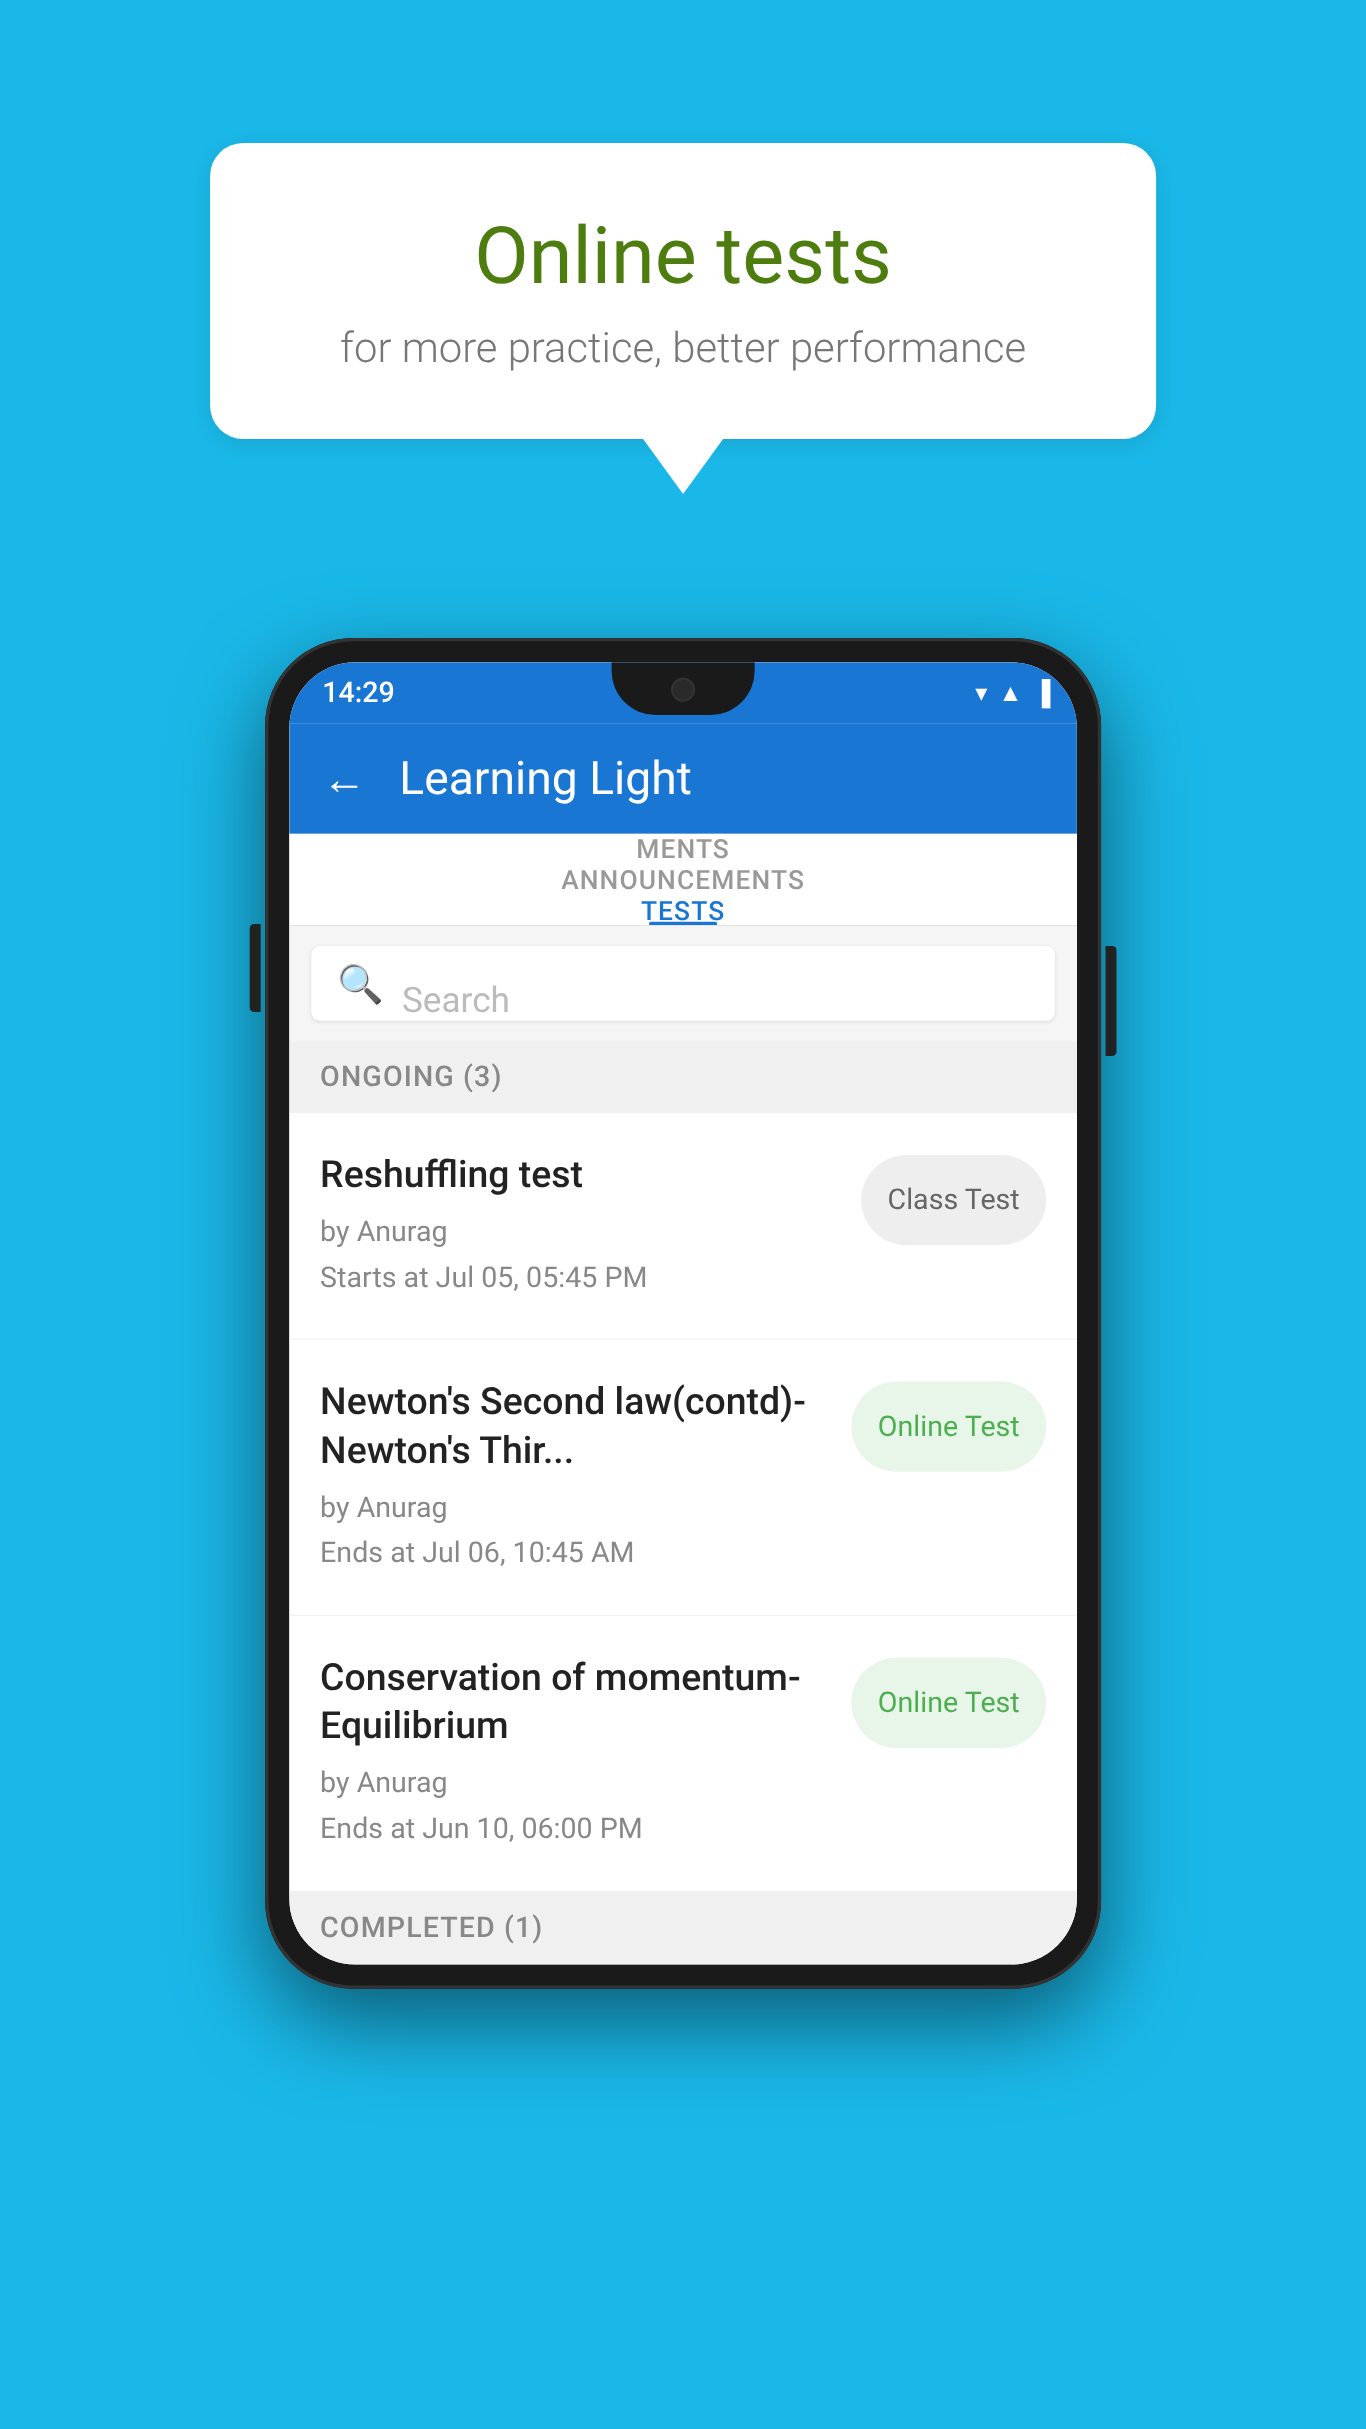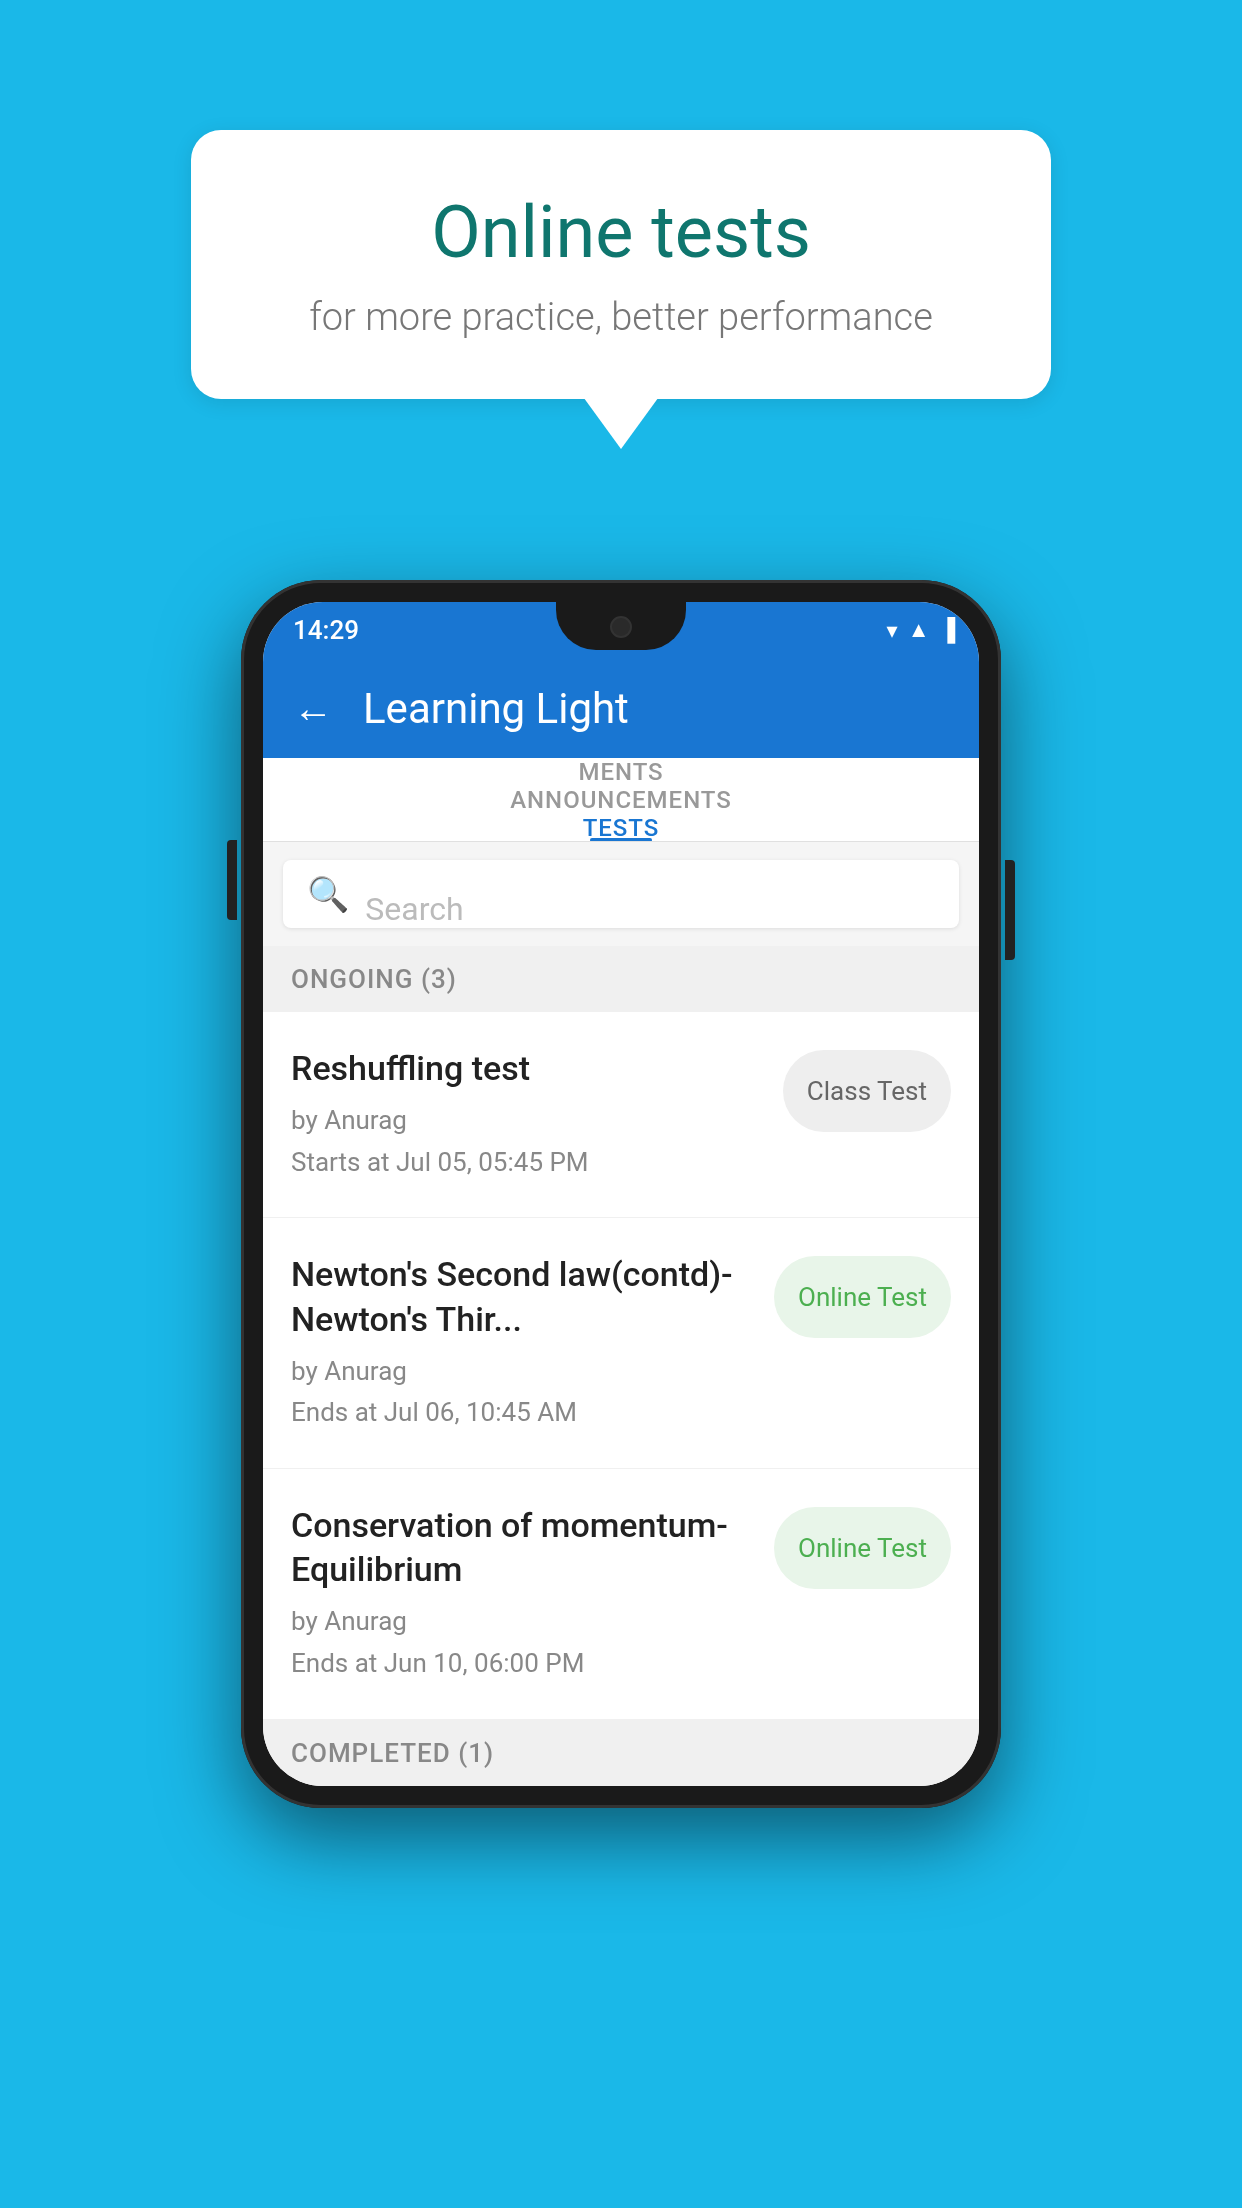--- a/index.html
+++ b/index.html
@@ -39,21 +39,21 @@
       left: 50%;
       transform: translateX(-50%);
       width: 0;
       height: 0;
       border-left: 40px solid transparent;
       border-right: 40px solid transparent;
       border-top: 55px solid white;
     }
 
     .speech-bubble-title {
-      color: #0f766e;
+      color: #4d7c0f;
       font-size: 72px;
       font-weight: 400;
       margin-bottom: 20px;
     }
 
     .speech-bubble-subtitle {
       color: #777;
       font-size: 38px;
       font-weight: 300;
     }

